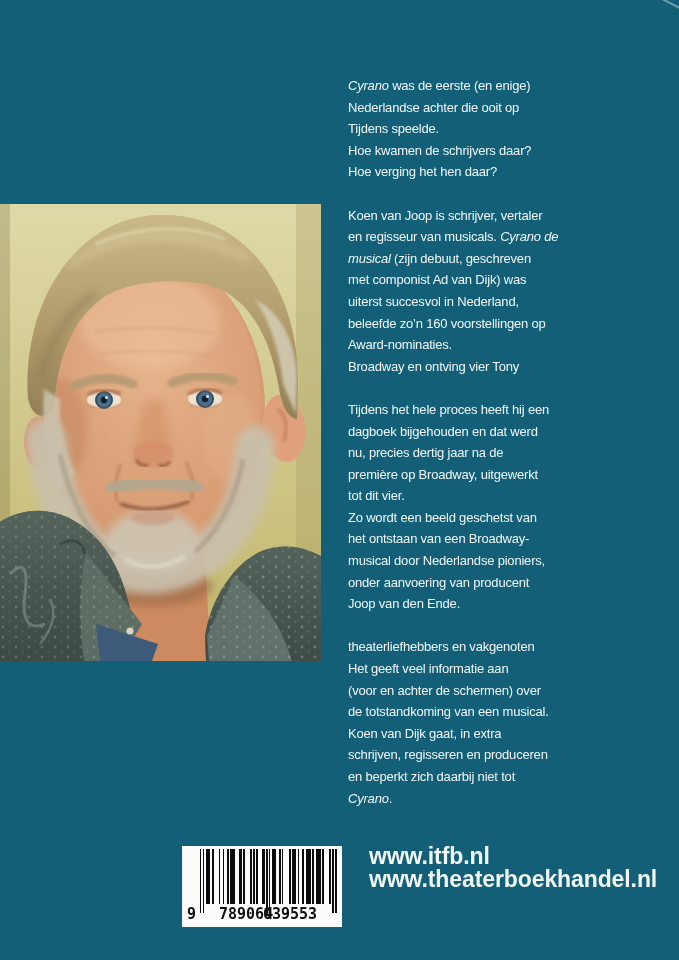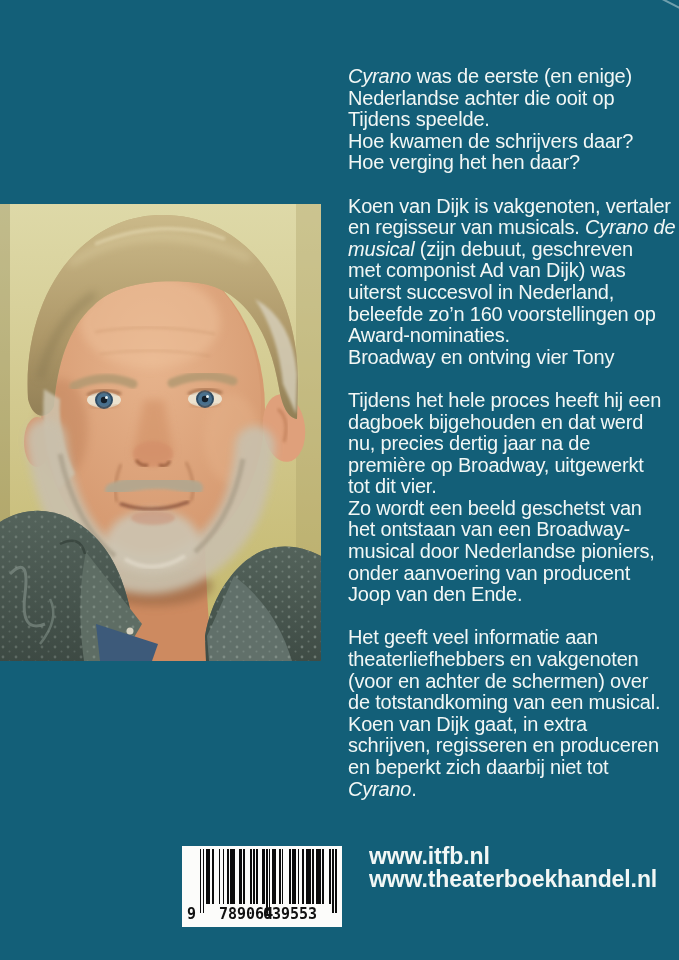--- a/index.html
+++ b/index.html
@@ -16,22 +16,22 @@
   }
   
   .photo{
     position:absolute;left:0;top:204px;width:321px;height:457px;
     box-shadow:inset 0 1.5px 0 rgba(235,245,240,0.55), inset -1.5px 0 0 rgba(215,235,230,0.45);
     background:#cfc588;
   }
   .photo svg{display:block;width:100%;height:100%;}
   
   .blurb{
-    position:absolute;left:348px;top:66px;
-    color:#f2f7f5;font-size:20px;line-height:21.6px;letter-spacing:-0.2px;
+    position:absolute;left:348px;top:75px;
+    color:#f2f7f5;font-size:13px;line-height:21.6px;letter-spacing:-0.2px;
     white-space:nowrap;
   }
   .para{margin:0 0 21.6px 0;}
   .line{height:21.6px;}
   .it{font-style:italic;}
   
   .links{
     position:absolute;left:369px;top:845px;
     color:#f2f7f5;font-weight:bold;font-size:23px;line-height:22.5px;
     letter-spacing:-0.1px;white-space:nowrap;
@@ -200,21 +200,21 @@
 
   <div class="blurb" style="color: rgb(242, 247, 245);">
       <div class="para">
         <div class="line"><span class="it">Cyrano</span><span> was de eerste (en enige)</span></div>
         <div class="line"><span>Nederlandse achter die ooit op</span></div>
         <div class="line"><span>Tijdens speelde.</span></div>
         <div class="line"><span>Hoe kwamen de schrijvers daar?</span></div>
         <div class="line"><span>Hoe verging het hen daar?</span></div>
       </div>
       <div class="para">
-        <div class="line"><span>Koen van Dijk is vakgenoten, vertaler</span></div>
+        <div class="line"><span>Koen van Joop is schrijver, vertaler</span></div>
         <div class="line"><span>en regisseur van musicals. </span><span class="it">Cyrano de</span></div>
         <div class="line"><span class="it">musical</span><span> (zijn debuut, geschreven</span></div>
         <div class="line"><span>met componist Ad van Dijk) was</span></div>
         <div class="line"><span>uiterst succesvol in Nederland,</span></div>
         <div class="line"><span>beleefde zo’n 160 voorstellingen op</span></div>
         <div class="line"><span>Award-nominaties.</span></div>
         <div class="line"><span>Broadway en ontving vier Tony</span></div>
       </div>
       <div class="para">
         <div class="line"><span>Tijdens het hele proces heeft hij een</span></div>
@@ -222,22 +222,22 @@
         <div class="line"><span>nu, precies dertig jaar na de</span></div>
         <div class="line"><span>première op Broadway, uitgewerkt</span></div>
         <div class="line"><span>tot dit vier.</span></div>
         <div class="line"><span>Zo wordt een beeld geschetst van</span></div>
         <div class="line"><span>het ontstaan van een Broadway-</span></div>
         <div class="line"><span>musical door Nederlandse pioniers,</span></div>
         <div class="line"><span>onder aanvoering van producent</span></div>
         <div class="line"><span>Joop van den Ende.</span></div>
       </div>
       <div class="para">
+        <div class="line"><span>theaterliefhebbers en vakgenoten</span></div>
         <div class="line"><span>Het geeft veel informatie aan</span></div>
-        <div class="line"><span>theaterliefhebbers en vakgenoten</span></div>
         <div class="line"><span>(voor en achter de schermen) over</span></div>
         <div class="line"><span>de totstandkoming van een musical.</span></div>
         <div class="line"><span>Koen van Dijk gaat, in extra</span></div>
         <div class="line"><span>schrijven, regisseren en produceren</span></div>
         <div class="line"><span>en beperkt zich daarbij niet tot</span></div>
         <div class="line"><span class="it">Cyrano</span><span>.</span></div>
       </div>
     </div>
 
   <div class="links" style="color: rgb(242, 247, 245);">

